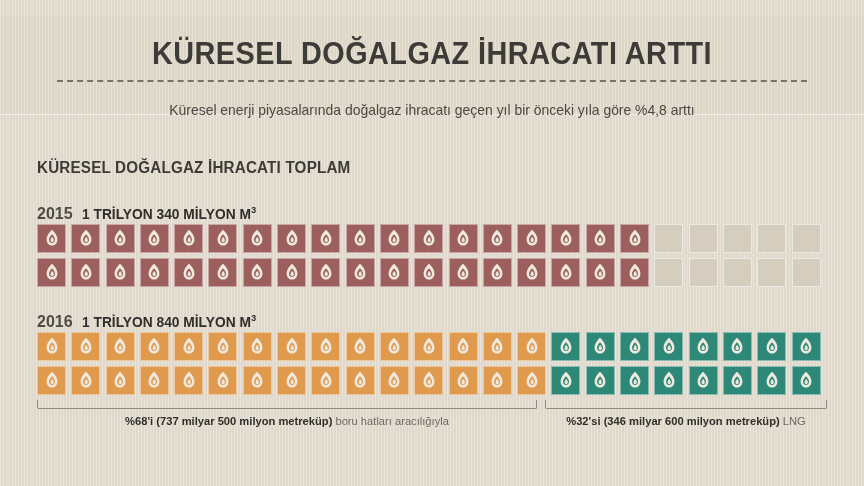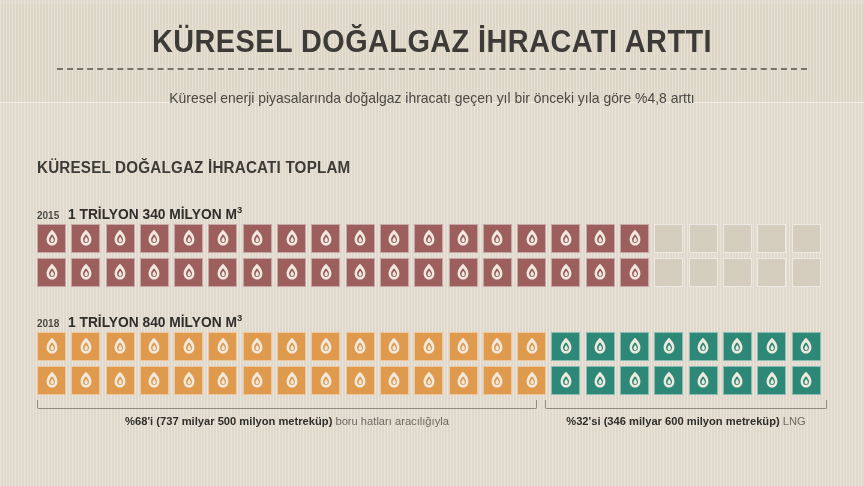--- a/index.html
+++ b/index.html
@@ -23,21 +23,21 @@
         90deg,
         rgba(255,255,255,0.30) 0px,
         rgba(255,255,255,0.30) 1px,
         rgba(0,0,0,0.0) 1px,
         rgba(0,0,0,0.0) 3px);
   }
 
   
   .header-band {
     position: absolute;
-    left: 0; top: 4px;
+    left: 0; top: 16px;
     width: 864px; height: 99px;
     background: #ddd5c5;
     background-image: repeating-linear-gradient(
         90deg,
         rgba(255,255,255,0.28) 0px,
         rgba(255,255,255,0.28) 1px,
         rgba(0,0,0,0.0) 1px,
         rgba(0,0,0,0.0) 3px);
     box-shadow: inset 0 -1px 0 rgba(255,255,255,0.55);
     text-decoration: underline;
@@ -86,21 +86,21 @@
     letter-spacing: 0.2px;
     transform: scaleX(0.95);
     transform-origin: left center;
   }
 
   .year-line { position: absolute; left: 37px; white-space: nowrap; }
   .year-line.y2015 { top: 88px; }
   .year-line.y2016 { top: 196px; }
   .year-num {
     display: inline-block;
-    font-size: 10px;
+    font-size: 16px;
     font-weight: 700;
     color: #4c4b46;
     vertical-align: baseline;
   }
   .year-val {
     display: inline-block;
     margin-left: 9px;
     font-size: 14.5px;
     font-weight: 700;
     color: #2f2e2b;
@@ -514,21 +514,21 @@
           </span>
         </div>
         <div class="tile empty"></div>
         <div class="tile empty"></div>
         <div class="tile empty"></div>
         <div class="tile empty"></div>
         <div class="tile empty"></div>
       </div>
 
     <div class="year-line y2016">
-      <span class="year-num">2018</span><span class="year-val">1 TRİLYON 840 MİLYON M<span class="sup">3</span></span>
+      <span class="year-num">2016</span><span class="year-val">1 TRİLYON 840 MİLYON M<span class="sup">3</span></span>
     </div>
 
     <div class="grid g2016">
         <div class="tile orange">
           <span>
             <svg width="16" height="19" viewBox="0 0 16 19">
               <path fill="#efe9de" d="M8 0.8C8 0.8 2.6 5.3 2.6 10.4c0 3.6 2.4 6.1 5.4 6.1s5.4-2.5 5.4-6.1C13.4 5.3 8 0.8 8 0.8z"></path>
               <path fill="#e09a4e" d="M8 5.2c0 0-3.0 2.9-3.0 5.6 0 2.0 1.35 3.3 3.0 3.3s3.0-1.3 3.0-3.3C11 8.1 8 5.2 8 5.2z"></path>
               <path fill="#efe9de" d="M8.2 8.0c0 0-1.7 1.8-1.7 3.3 0 1.1.75 1.85 1.7 1.85s1.7-.75 1.7-1.85C9.9 9.8 8.2 8.0 8.2 8.0z"></path>
             </svg>

